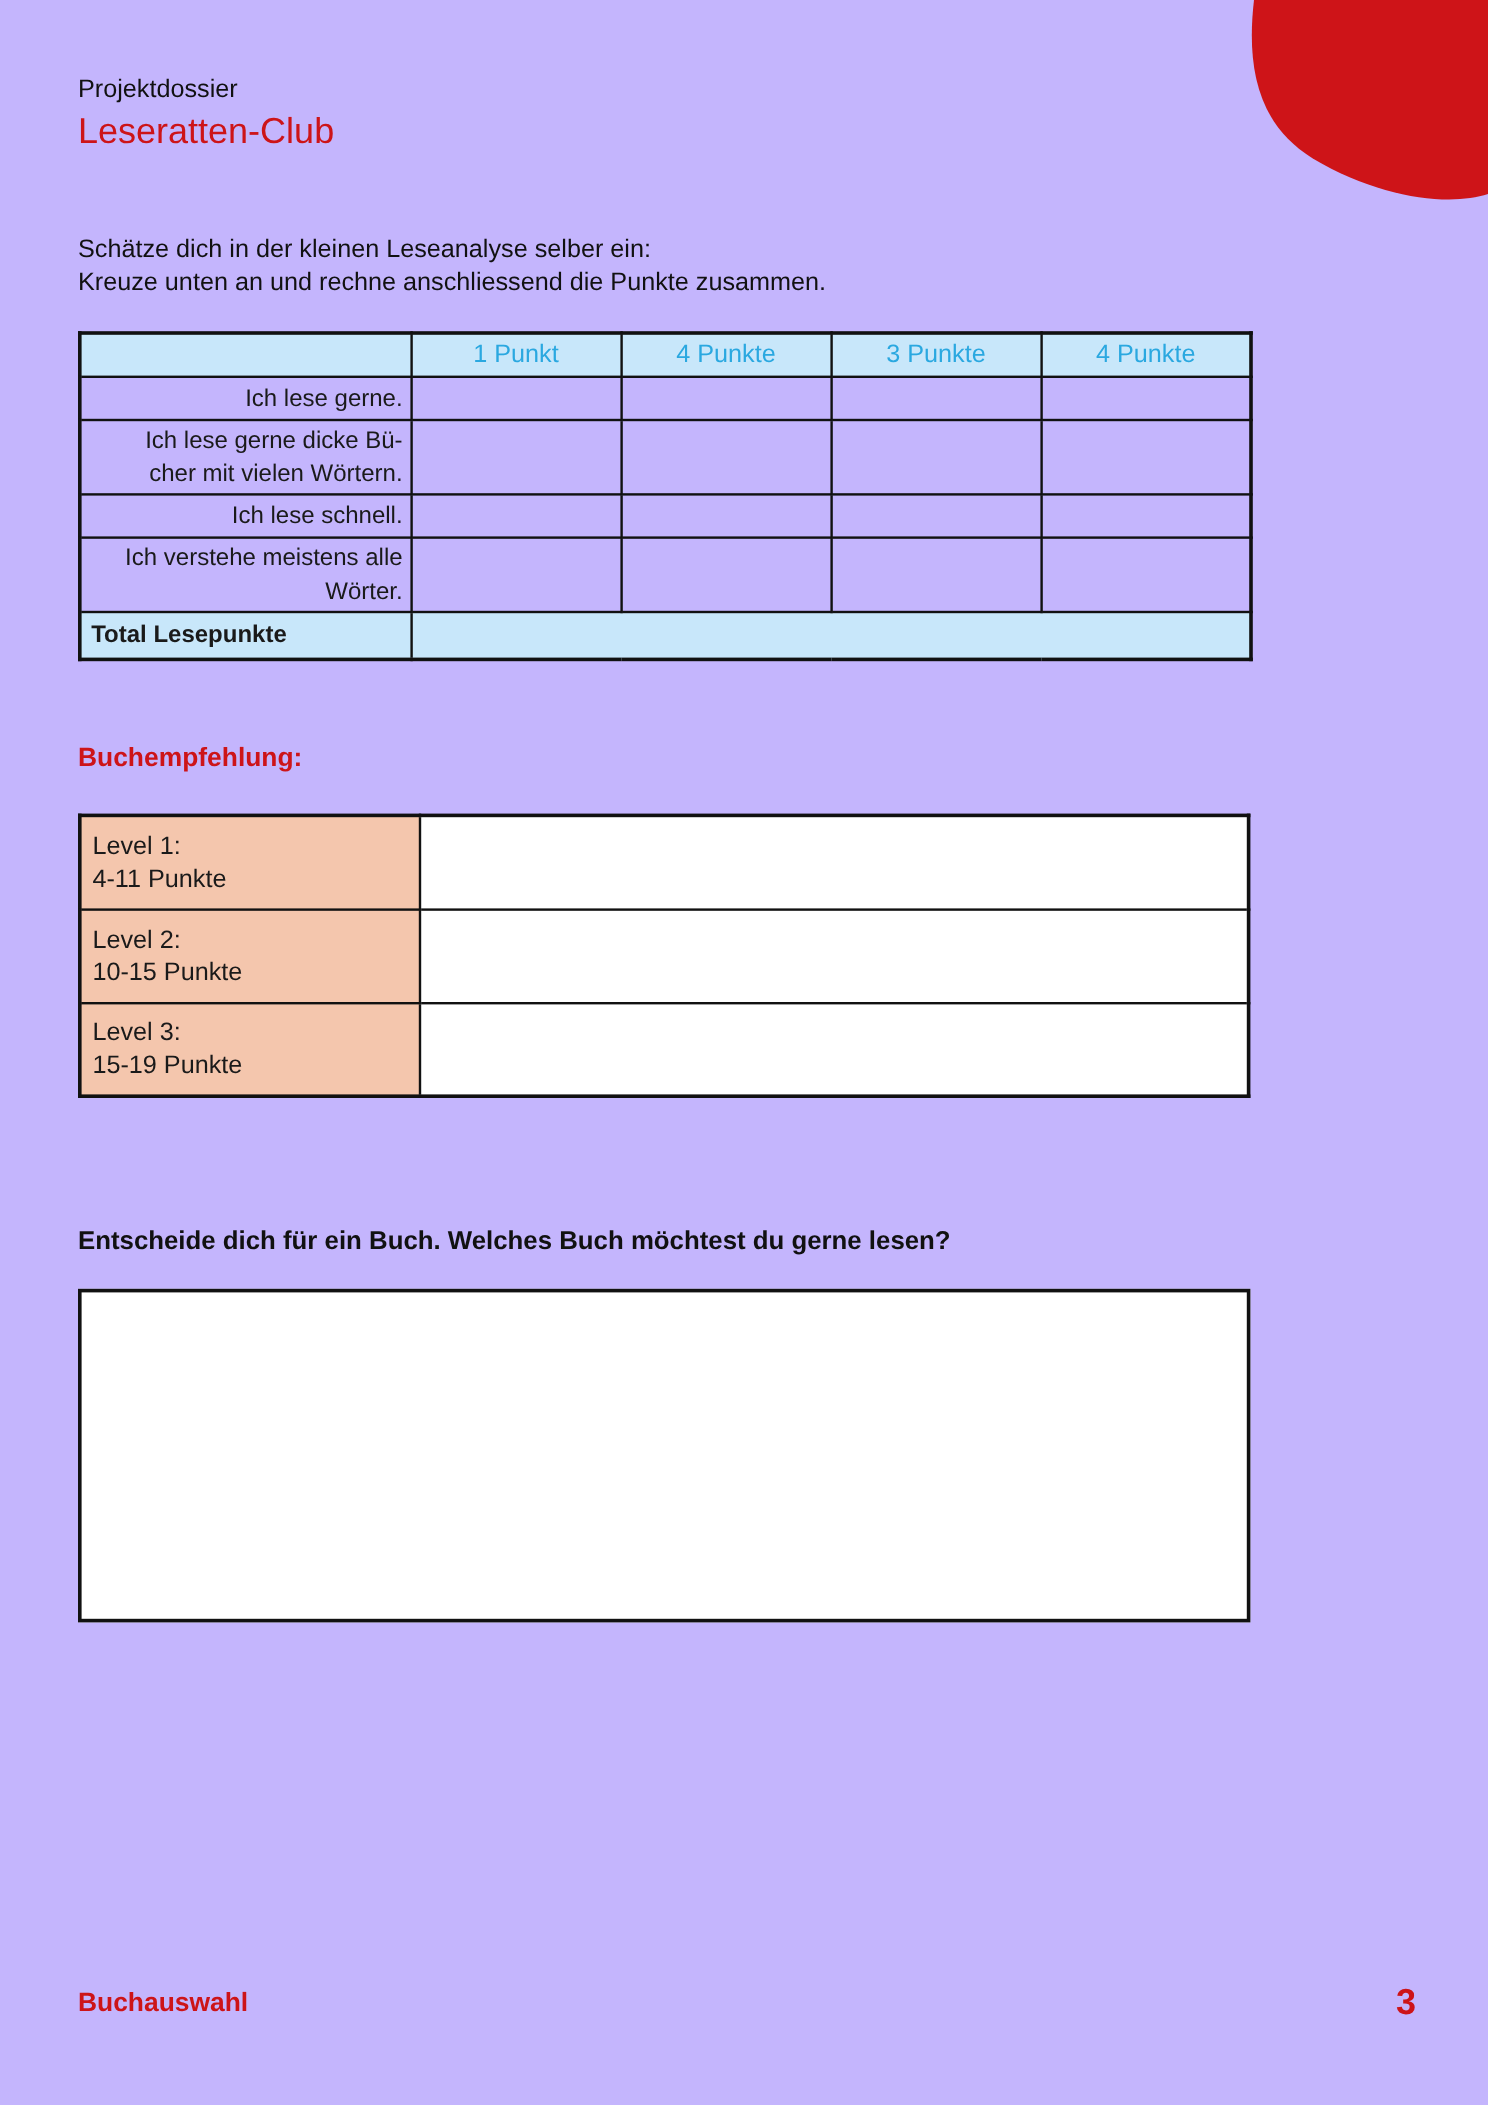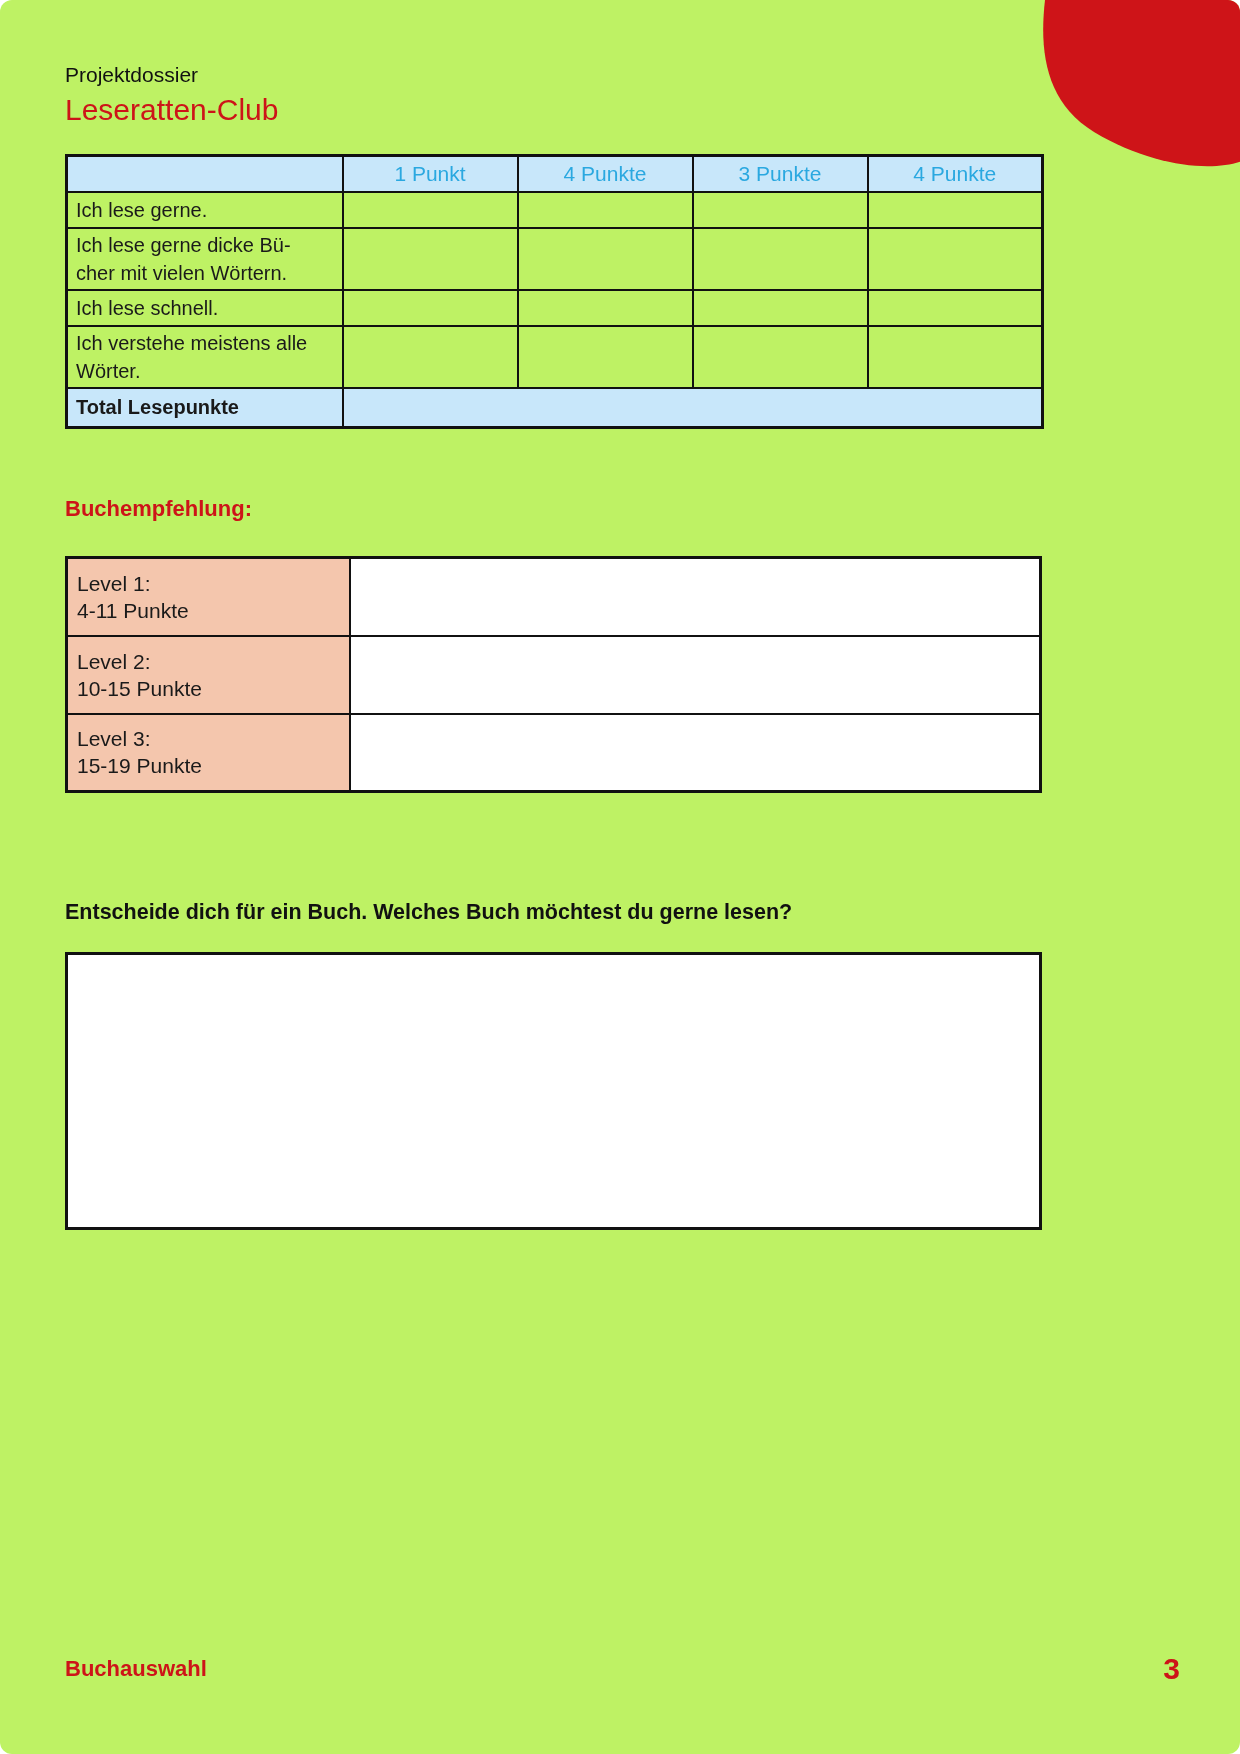--- a/index.html
+++ b/index.html
@@ -9,39 +9,38 @@
     --salmon:#f4c6ad;
     --ink:#1a1a1a;
     --border:#111111;
   }
   *{margin:0;padding:0;box-sizing:border-box;}
   html,body{background:#ffffff;}
   body{font-family:"Liberation Sans","DejaVu Sans",sans-serif;color:var(--ink);}
   .page{
     position:relative;
     width:1240px;height:1754px;
-    background:#bef264;
+    background:#c4b5fd;
     overflow:hidden;
-    border-radius:12px;
   }
   .blob-svg{position:absolute;top:0;right:0;display:block;}
   .content{position:relative;margin-left:65px;width:977px;}
   .eyebrow{padding-top:62px;font-size:21px;line-height:26px;color:#111;}
   .doc-title{margin-top:4px;font-size:30px;line-height:36px;font-weight:normal;color:var(--accent-red);}
   .intro{margin-top:66px;font-size:21px;line-height:28px;color:#111;}
   .intro span{display:block;}
 
   table{border-collapse:collapse;table-layout:fixed;}
   .rating-table{margin-top:26px;width:977px;border:3px solid var(--border);}
   .rating-table th,.rating-table td{border:2px solid var(--border);font-weight:normal;}
   .rating-table col.c0{width:276px;}
   .rating-table col.cx{width:175px;}
   .rating-table .hdr th{height:70px;font-size:20px;line-height:26px;text-align:center;vertical-align:middle;padding:2px 14px;}
   .rating-table .points td{height:36px;background:var(--light-blue);color:var(--blue-text);font-size:21px;text-align:center;vertical-align:middle;}
-  .rating-table .stmt{font-size:20px;line-height:28px;text-align:left;vertical-align:middle;padding:2px 6px 2px 8px;}
+  .rating-table .stmt{font-size:20px;line-height:28px;text-align:right;vertical-align:middle;padding:2px 6px 2px 8px;}
   .rating-table .stmt span{display:block;}
   .rating-table tr.r-single td{height:36px;}
   .rating-table tr.r-tall td{height:53px;}
   .rating-table tr.total td{height:40px;background:var(--light-blue);vertical-align:middle;}
   .rating-table tr.total td.lbl{font-weight:bold;font-size:20px;padding-left:8px;margin-top:36px;}
 
   .section-heading{margin-top:67px;font-size:22px;line-height:26px;font-weight:bold;color:var(--accent-red);}
 
   .level-table{margin-top:34px;width:977px;border:3px solid var(--border);}
   .level-table td{border:2px solid var(--border);}
@@ -65,20 +64,24 @@
 
   <svg class="blob-svg" width="200" height="175" viewBox="0 0 200 175" aria-hidden="true">
     <path d="M 5 0 C -1 52, 6 103, 54 132 C 113 167, 172 172, 202 161 L 202 0 Z" fill="#ce1418"></path>
   </svg>
 
   <div class="content">
 
     <div class="eyebrow">Projektdossier</div>
     <div class="doc-title">Leseratten-Club</div>
 
+    <div class="intro">
+      <span>Schätze dich in der kleinen Leseanalyse selber ein:</span>
+      <span>Kreuze unten an und rechne anschliessend die Punkte zusammen.</span>
+    </div>
 
     <table class="rating-table">
       <colgroup>
         <col class="c0">
           <col class="cx">
           <col class="cx">
           <col class="cx">
           <col class="cx">
       </colgroup>
       <tbody>

